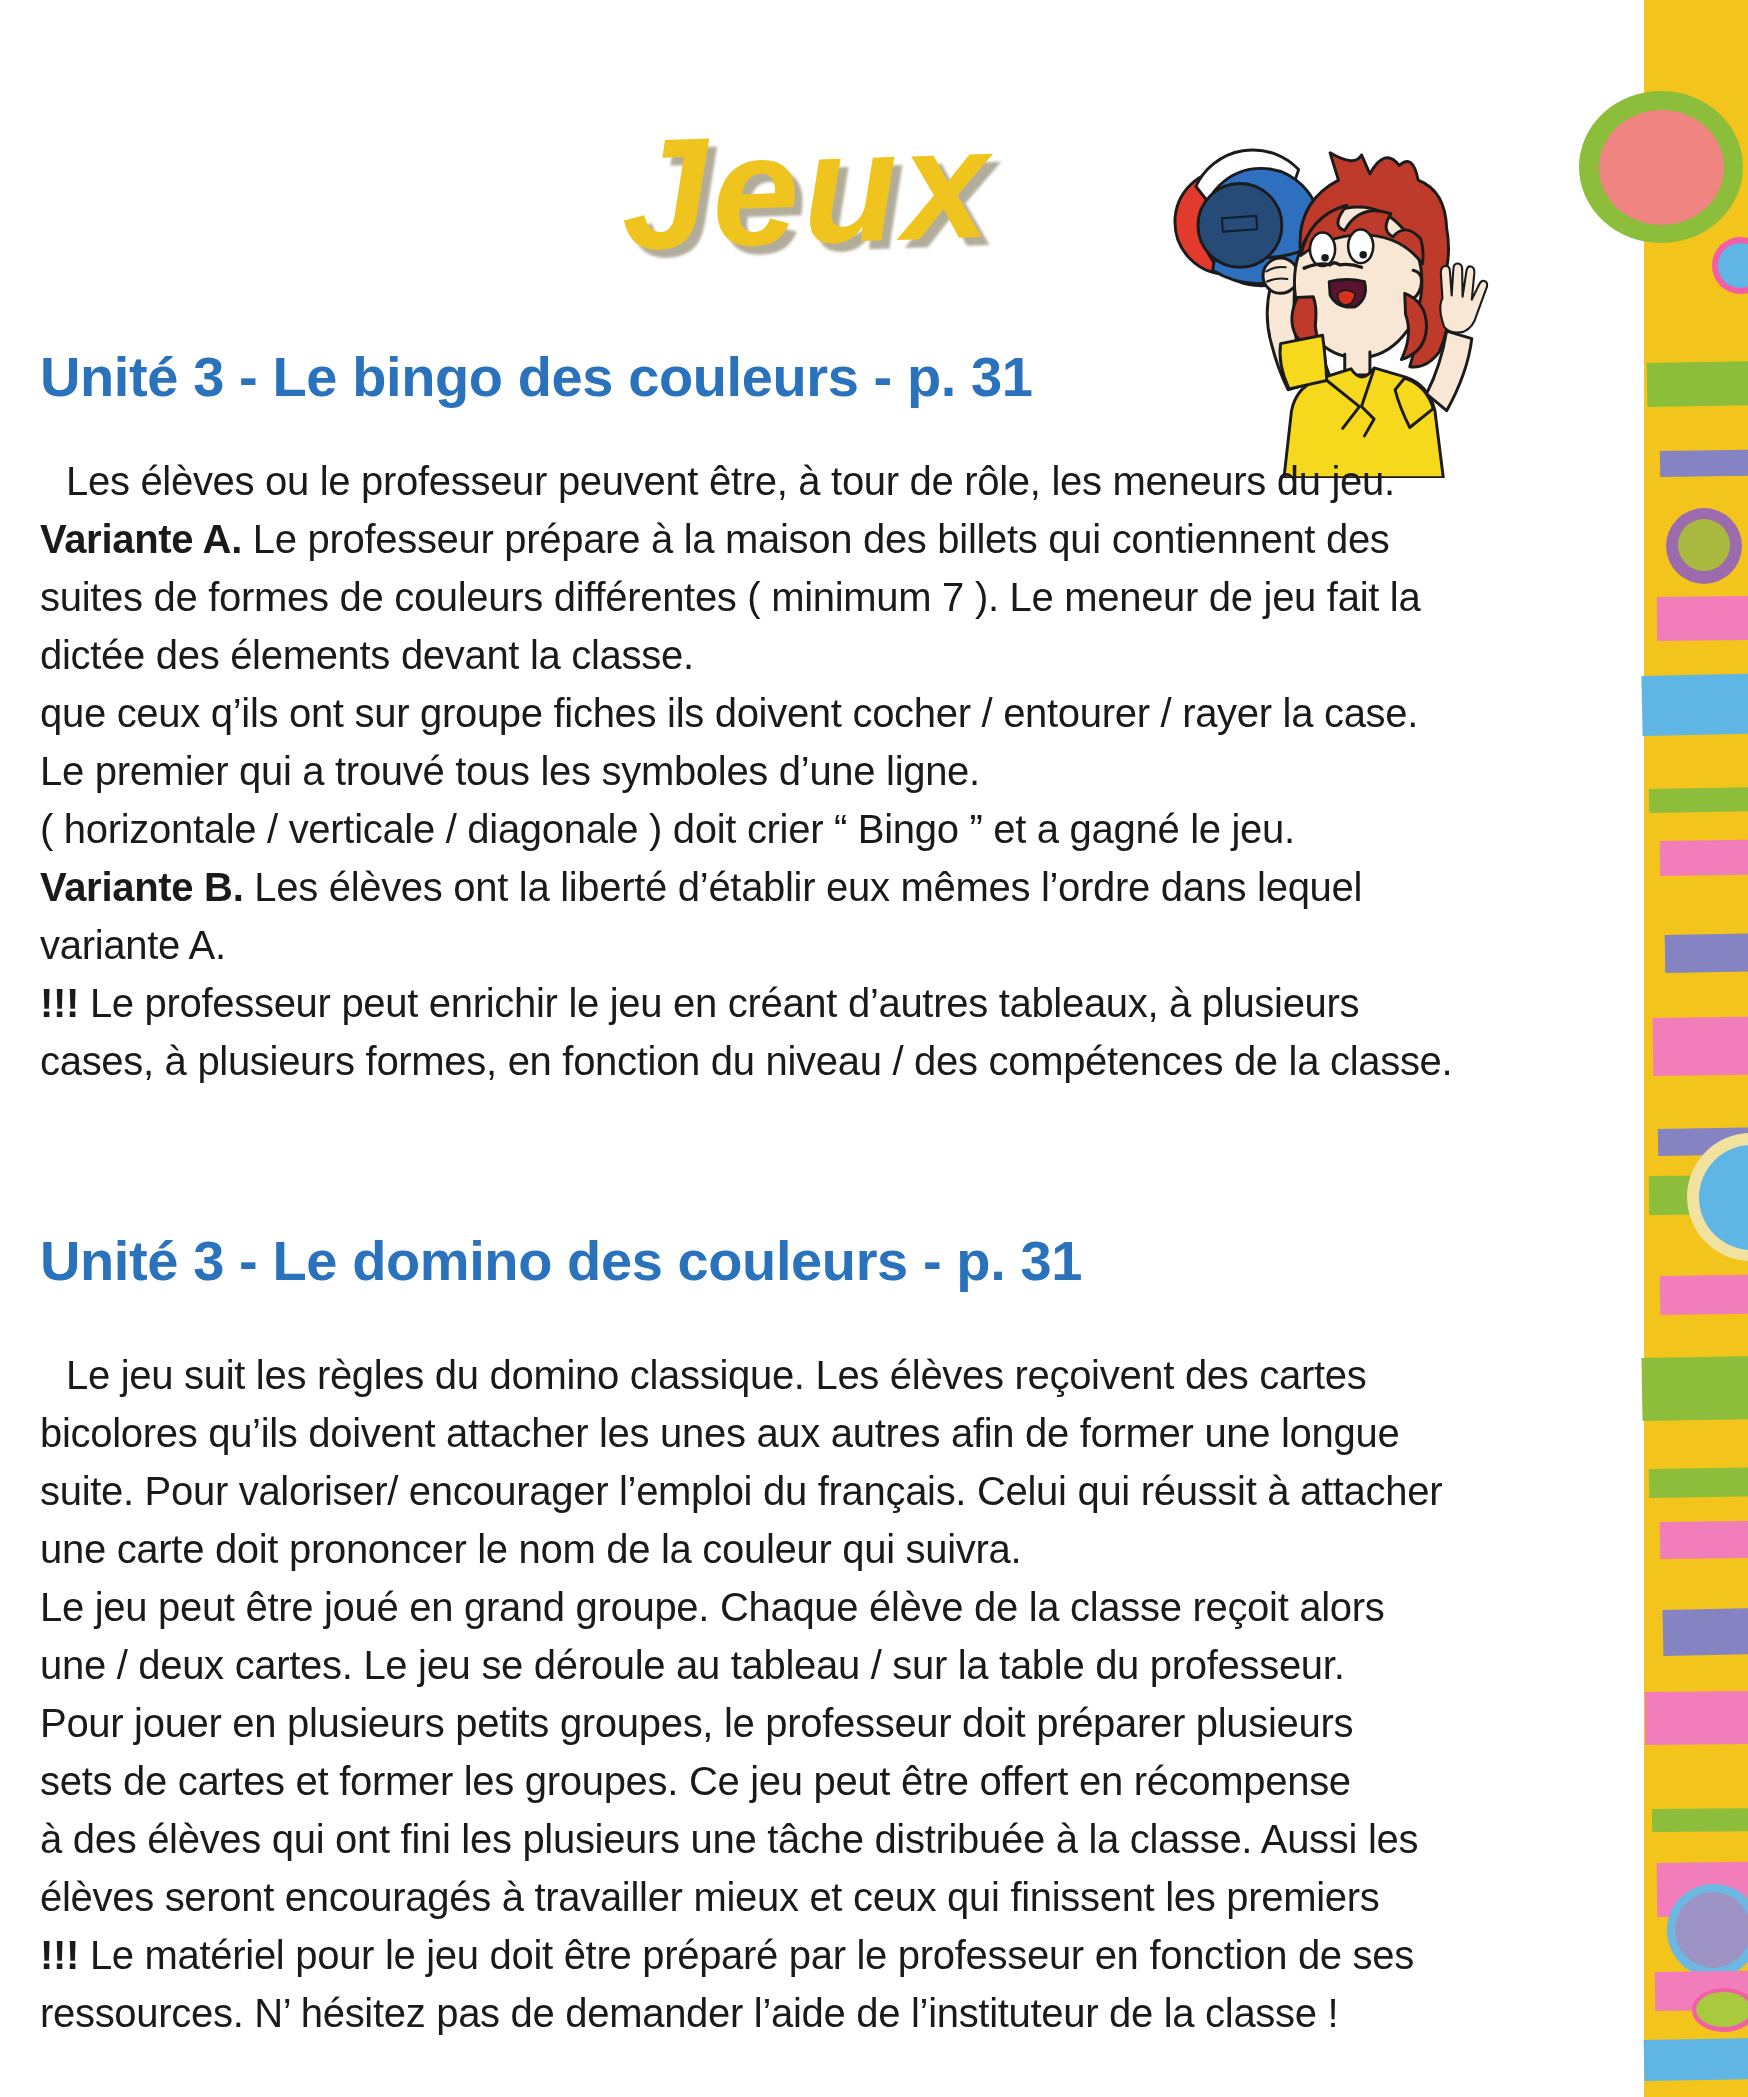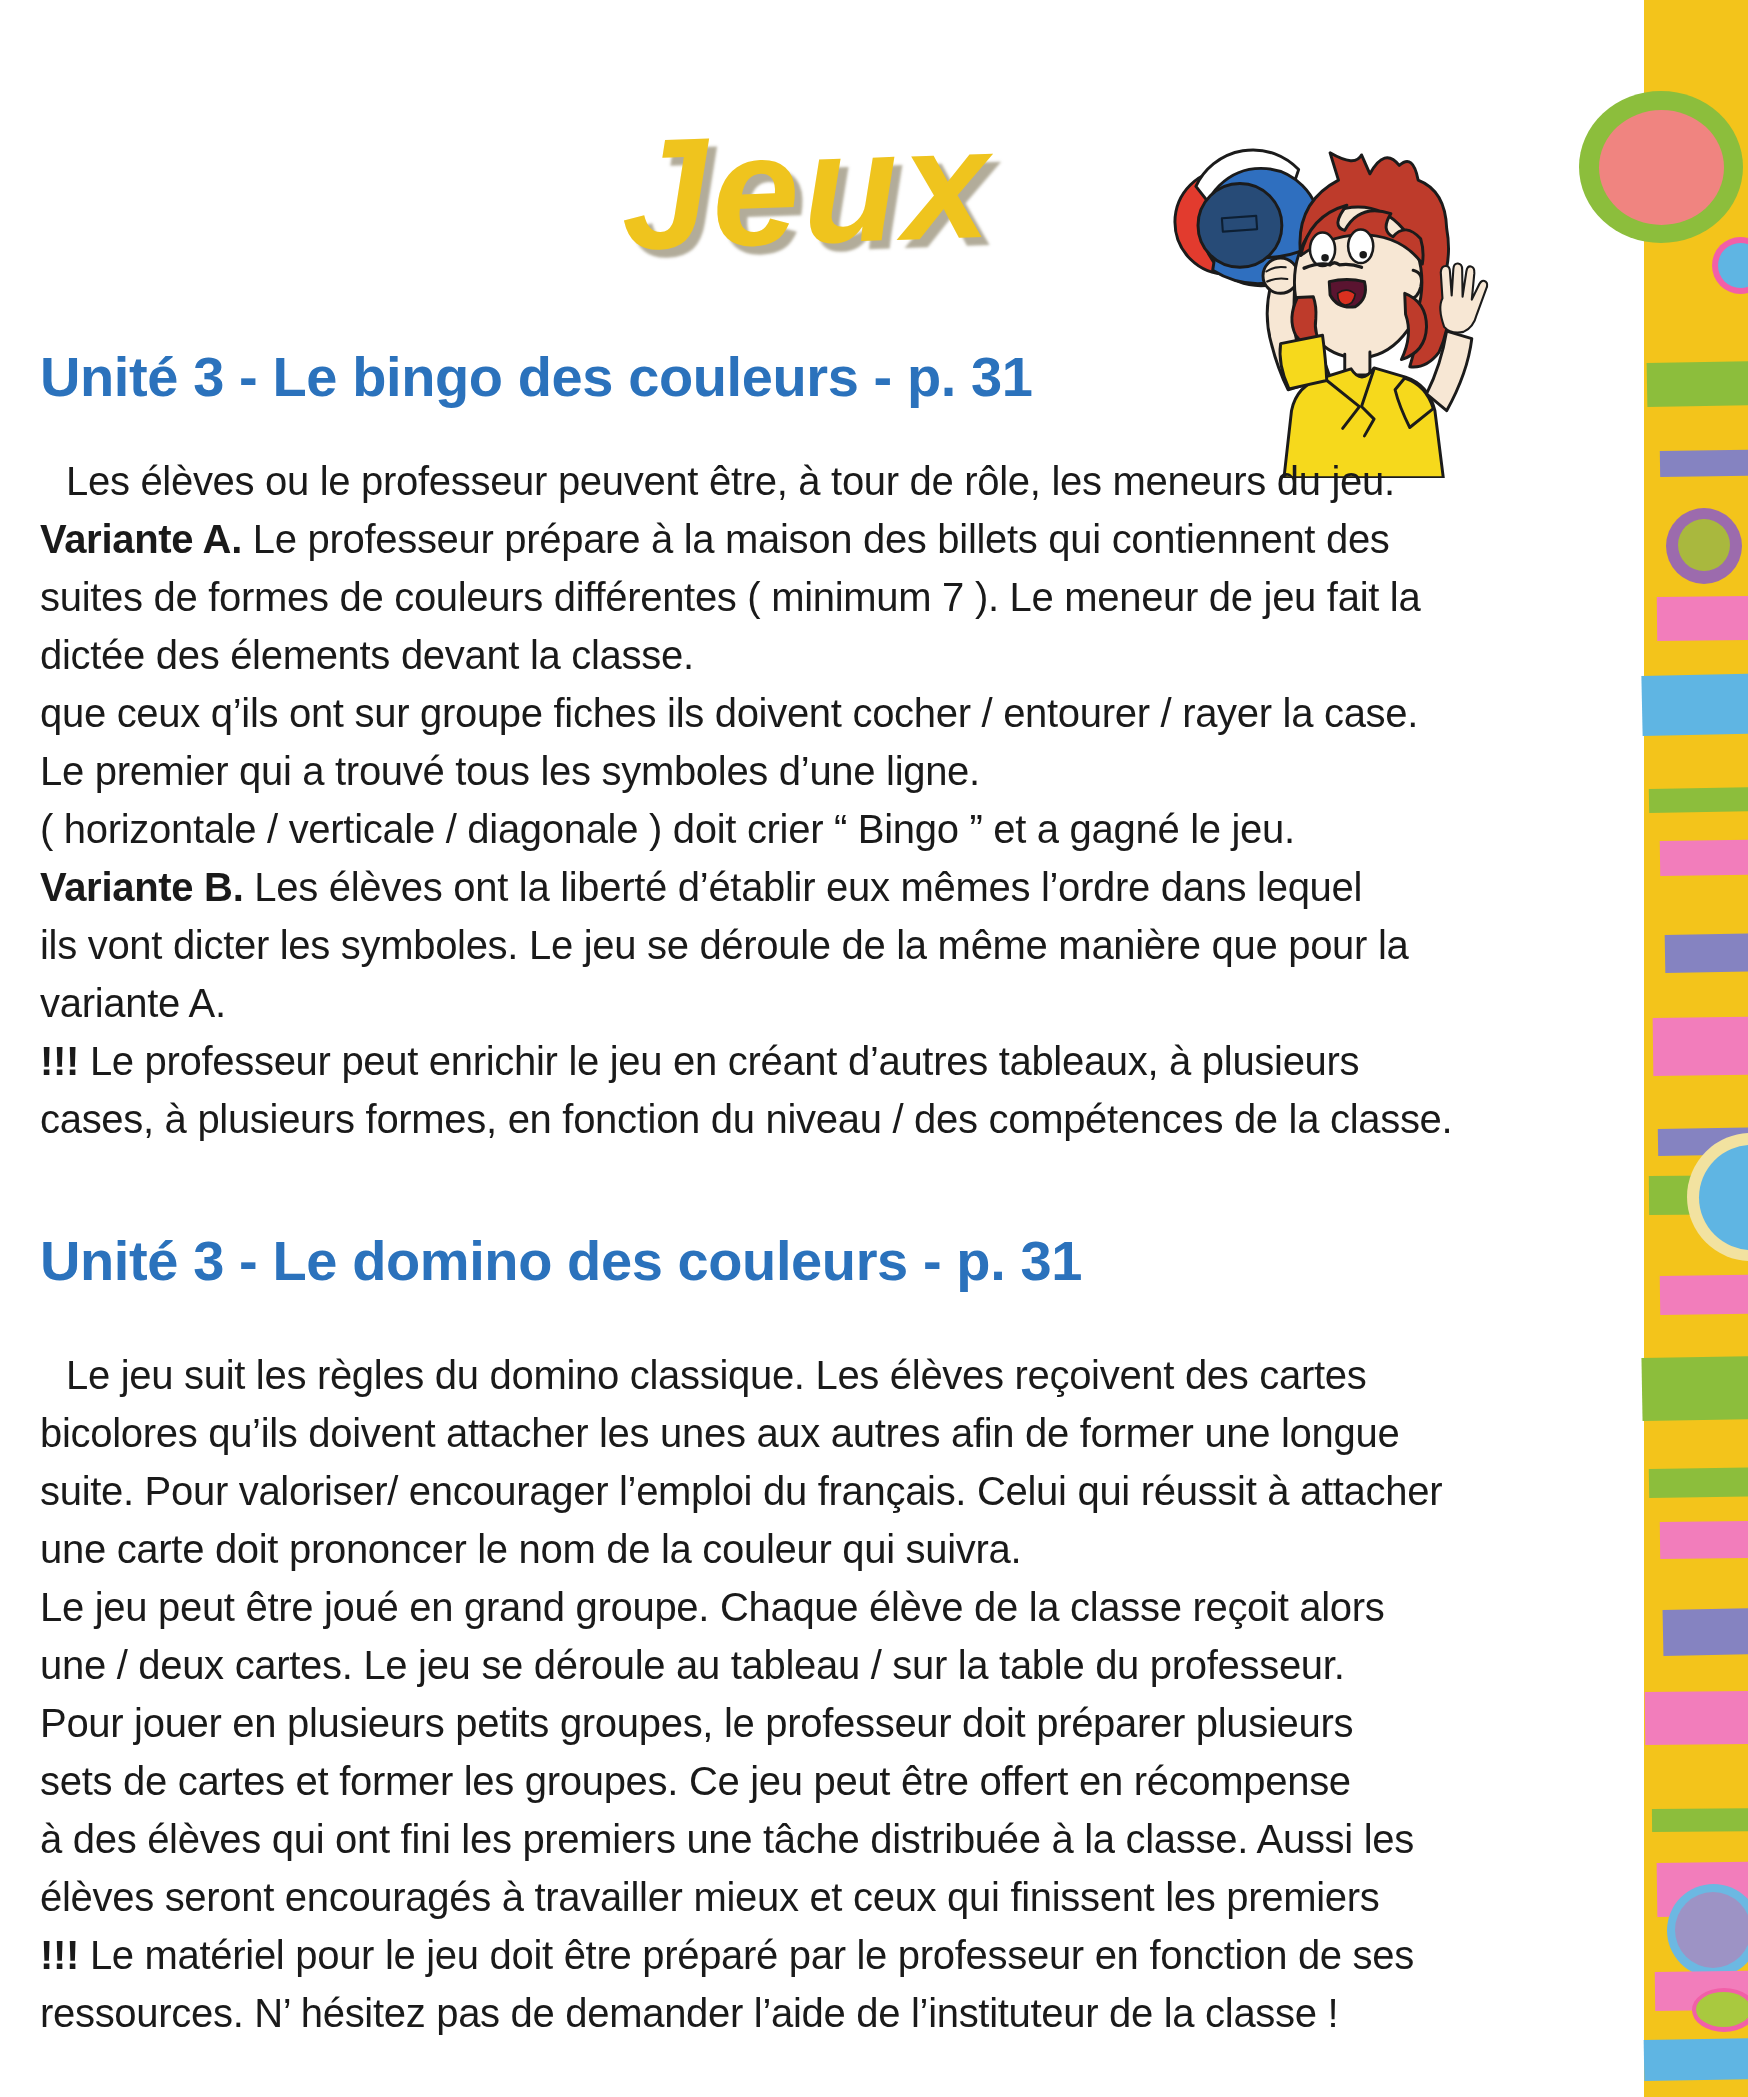--- a/index.html
+++ b/index.html
@@ -109,37 +109,36 @@
 <div class="heading heading-1">Unité 3  -  Le bingo des couleurs - p. 31</div>
 <div class="para para-1">
     <div class="line indent"><span>Les élèves ou le professeur peuvent être,  à tour de rôle, les meneurs du jeu.</span></div>
     <div class="line"><strong>Variante A.</strong><span>  Le professeur prépare à la maison des billets qui contiennent des</span></div>
     <div class="line"><span>suites de formes de couleurs différentes ( minimum 7 ). Le meneur de jeu fait la</span></div>
     <div class="line"><span>dictée des élements devant la classe.</span></div>
     <div class="line"><span>que ceux q’ils ont sur groupe fiches ils doivent cocher / entourer / rayer la case.</span></div>
     <div class="line"><span>Le premier qui a trouvé tous les symboles d’une ligne.</span></div>
     <div class="line"><span>( horizontale / verticale / diagonale ) doit crier  “ Bingo ” et a gagné le jeu.</span></div>
     <div class="line"><strong>Variante B.</strong><span>  Les élèves ont la liberté d’établir eux mêmes l’ordre dans lequel</span></div>
-    <div class="line"><span>ils vont dicter les symboles. Le jeu se déroule de la même manière que pour la</span></div>
     <div class="line"><span>variante A.</span></div>
     <div class="line"><strong>!!!</strong><span> Le professeur peut enrichir le jeu en créant d’autres tableaux, à plusieurs</span></div>
     <div class="line"><span>cases, à plusieurs formes, en fonction du niveau / des compétences de la classe.</span></div>
   </div>
 
 <div class="heading heading-2">Unité 3  -  Le domino des couleurs - p. 31</div>
 <div class="para para-2">
     <div class="line indent"><span>Le jeu suit les règles du domino classique. Les élèves reçoivent des cartes</span></div>
     <div class="line"><span>bicolores qu’ils doivent attacher les unes aux autres afin de former une longue</span></div>
     <div class="line"><span>suite. Pour valoriser/ encourager l’emploi du français. Celui qui réussit à attacher</span></div>
     <div class="line"><span>une carte doit prononcer le nom de la couleur qui suivra.</span></div>
     <div class="line"><span>Le jeu peut être joué en grand groupe. Chaque élève de la classe reçoit alors</span></div>
     <div class="line"><span>une  / deux cartes. Le jeu se déroule au tableau / sur la table du professeur.</span></div>
     <div class="line"><span>Pour jouer en plusieurs petits groupes, le professeur  doit préparer plusieurs</span></div>
     <div class="line"><span>sets de cartes et former les groupes. Ce jeu peut être offert en récompense</span></div>
-    <div class="line"><span>à des élèves qui ont fini les premiers une tâche distribuée à la classe. Aussi les</span></div>
+    <div class="line"><span>à des élèves qui ont fini les plusieurs une tâche distribuée à la classe. Aussi les</span></div>
     <div class="line"><span>élèves seront encouragés à travailler mieux et ceux qui finissent les premiers</span></div>
     <div class="line"><strong>!!!</strong><span> Le matériel pour le jeu doit être préparé par le professeur en fonction de ses</span></div>
     <div class="line"><span>ressources. N’ hésitez pas de demander l’aide de l’instituteur de la classe !</span></div>
   </div>
 
 <div class="band"></div>
 
 <div class="ring" style="left:1579px;top:91px;width:164px;height:152px;background:var(--green)"></div>
 <div class="ring" style="left:1599px;top:110px;width:125px;height:115px;background:var(--salmon)"></div>
 

